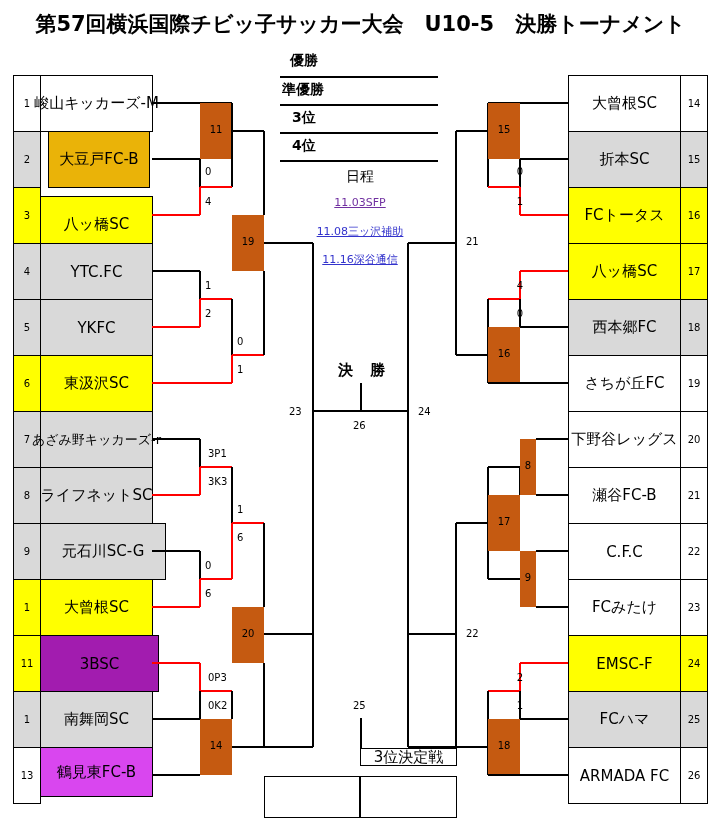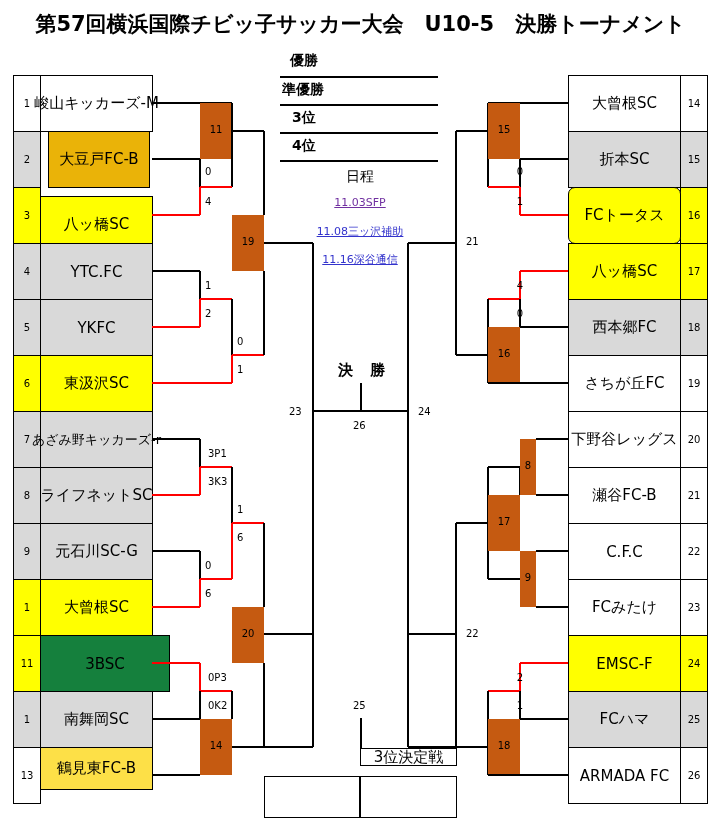--- a/index.html
+++ b/index.html
@@ -54,52 +54,52 @@
     <div>
       <div class="cell seed" style="left: 13px; top: 411px; width: 28px; height: 57px; background: rgb(217, 217, 217);">7</div>
       <div class="cell tname small" style="left: 40px; top: 411px; width: 113px; height: 57px; background: rgb(217, 217, 217);">あざみ野キッカーズ-r</div>
     </div>
     <div>
       <div class="cell seed" style="left: 13px; top: 467px; width: 28px; height: 57px; background: rgb(217, 217, 217);">8</div>
       <div class="cell tname" style="left: 40px; top: 467px; width: 113px; height: 57px; background: rgb(217, 217, 217);">ライフネットSC</div>
     </div>
     <div>
       <div class="cell seed" style="left: 13px; top: 523px; width: 28px; height: 57px; background: rgb(217, 217, 217);">9</div>
-      <div class="cell tname" style="left: 40px; top: 523px; width: 113px; height: 57px; background: rgb(217, 217, 217);">元石川SC-G</div>
+      <div class="cell tname" style="left: 40px; top: 523px; width: 126px; height: 57px; background: rgb(217, 217, 217);">元石川SC-G</div>
     </div>
     <div>
       <div class="cell seed" style="left: 13px; top: 579px; width: 28px; height: 57px; background: rgb(255, 255, 0);">1</div>
       <div class="cell tname" style="left: 40px; top: 579px; width: 113px; height: 57px; background: rgb(255, 255, 0);">大曾根SC</div>
     </div>
     <div>
       <div class="cell seed" style="left: 13px; top: 635px; width: 28px; height: 57px; background: rgb(255, 255, 0);">11</div>
-      <div class="cell tname" style="left: 40px; top: 635px; width: 130px; height: 57px; background: #15803d;">3BSC</div>
+      <div class="cell tname" style="left: 40px; top: 635px; width: 119px; height: 57px; background: #a21caf;">3BSC</div>
     </div>
     <div>
       <div class="cell seed" style="left: 13px; top: 691px; width: 28px; height: 57px; background: rgb(217, 217, 217);">1</div>
       <div class="cell tname" style="left: 40px; top: 691px; width: 113px; height: 57px; background: rgb(217, 217, 217);">南舞岡SC</div>
     </div>
     <div>
       <div class="cell seed" style="left: 13px; top: 747px; width: 28px; height: 57px; background: rgb(255, 255, 255);">13</div>
-      <div class="cell tname" style="left: 40px; top: 747px; width: 113px; height: 43px; background: #fde047;">鶴見東FC-B</div>
+      <div class="cell tname" style="left: 40px; top: 747px; width: 113px; height: 50px; background: #d946ef;">鶴見東FC-B</div>
     </div>
   </div>
 
 <div id="right-table">
     <div>
       <div class="cell seed" style="left: 680px; top: 75px; width: 28px; height: 57px; background: rgb(255, 255, 255);">14</div>
       <div class="cell tname" style="left: 568px; top: 75px; width: 113px; height: 57px; background: rgb(255, 255, 255);">大曾根SC</div>
     </div>
     <div>
       <div class="cell seed" style="left: 680px; top: 131px; width: 28px; height: 57px; background: rgb(217, 217, 217);">15</div>
       <div class="cell tname" style="left: 568px; top: 131px; width: 113px; height: 57px; background: rgb(217, 217, 217);">折本SC</div>
     </div>
     <div>
       <div class="cell seed" style="left: 680px; top: 187px; width: 28px; height: 57px; background: rgb(255, 255, 0);">16</div>
-      <div class="cell tname" style="left: 568px; top: 187px; width: 113px; height: 57px; background: rgb(255, 255, 0); border-radius: 7px;">FCトータス</div>
+      <div class="cell tname" style="left: 568px; top: 187px; width: 113px; height: 57px; background: rgb(255, 255, 0);">FCトータス</div>
     </div>
     <div>
       <div class="cell seed" style="left: 680px; top: 243px; width: 28px; height: 57px; background: rgb(255, 255, 0);">17</div>
       <div class="cell tname" style="left: 568px; top: 243px; width: 113px; height: 57px; background: rgb(255, 255, 0);">八ッ橋SC</div>
     </div>
     <div>
       <div class="cell seed" style="left: 680px; top: 299px; width: 28px; height: 57px; background: rgb(217, 217, 217);">18</div>
       <div class="cell tname" style="left: 568px; top: 299px; width: 113px; height: 57px; background: rgb(217, 217, 217);">西本郷FC</div>
     </div>
     <div>

